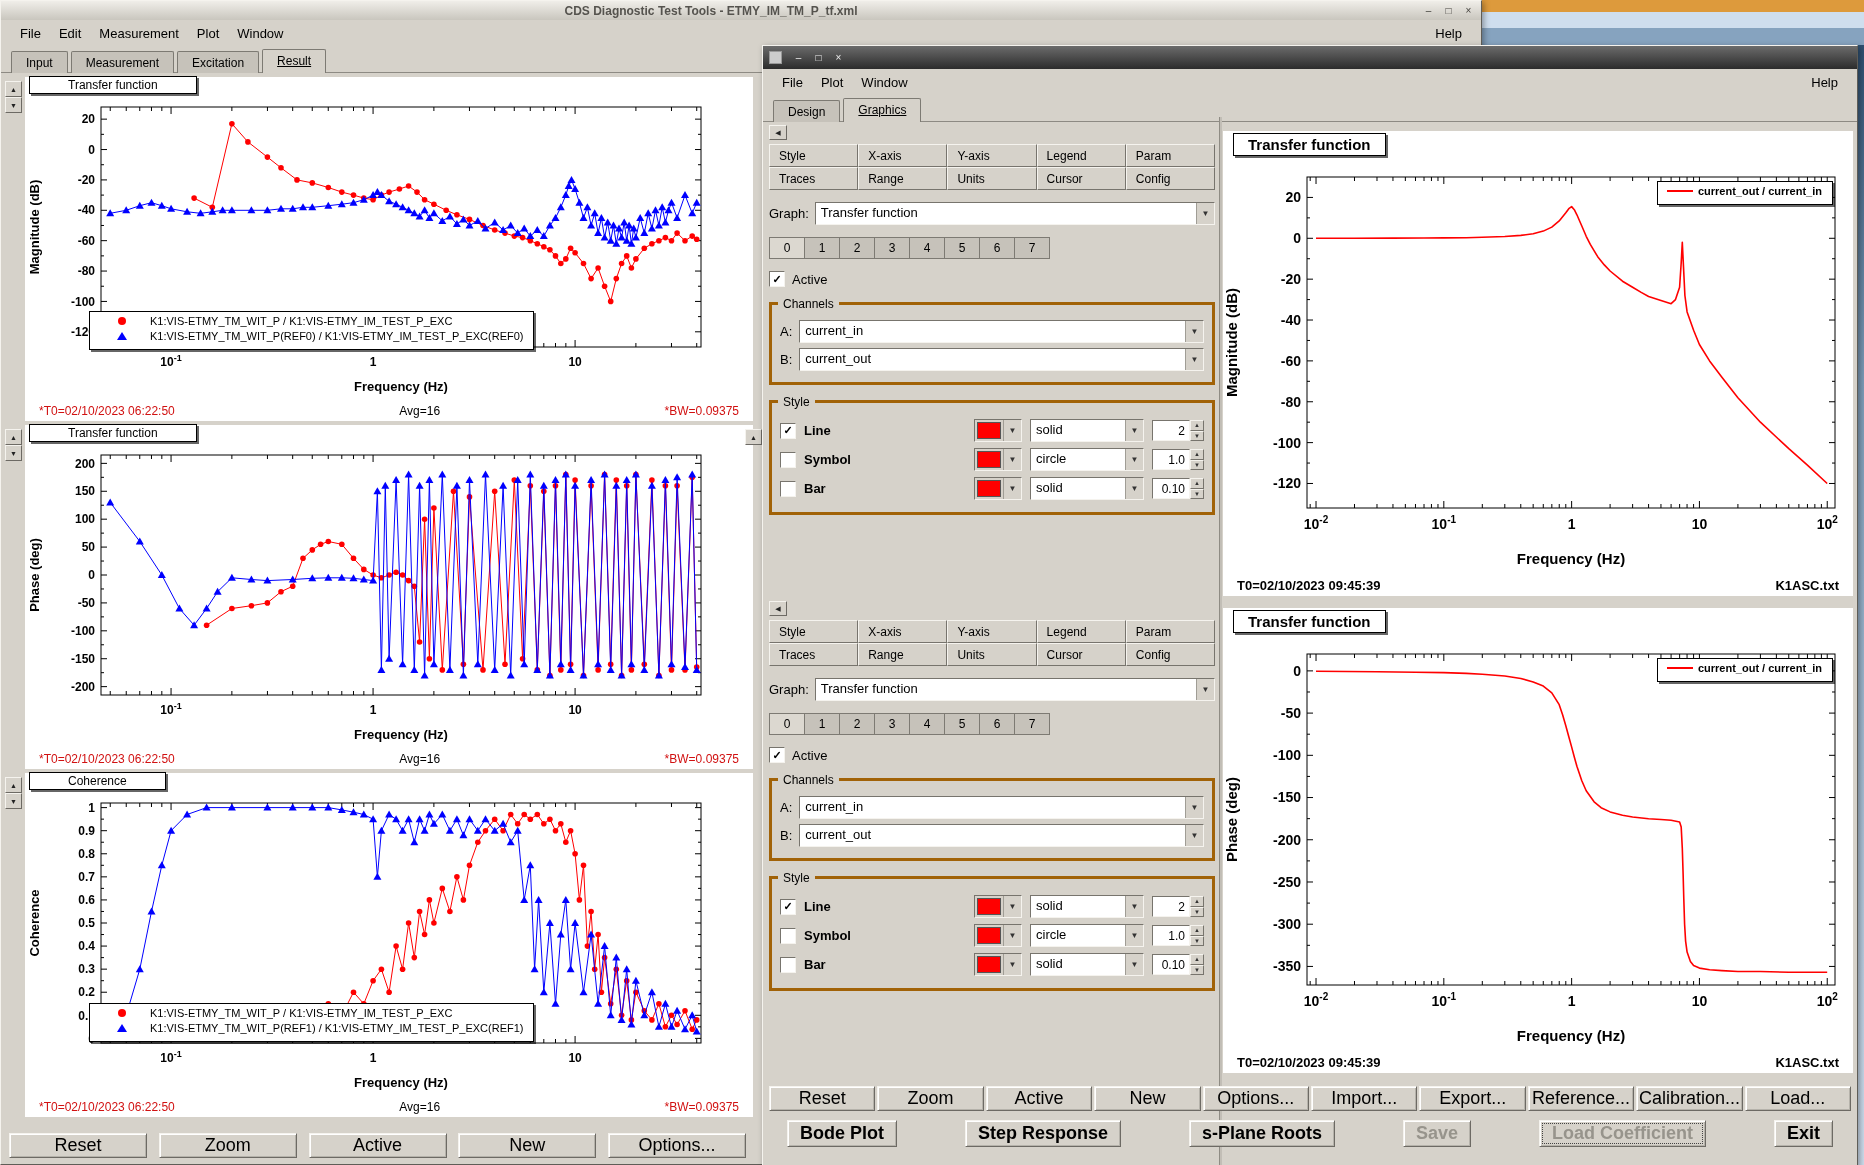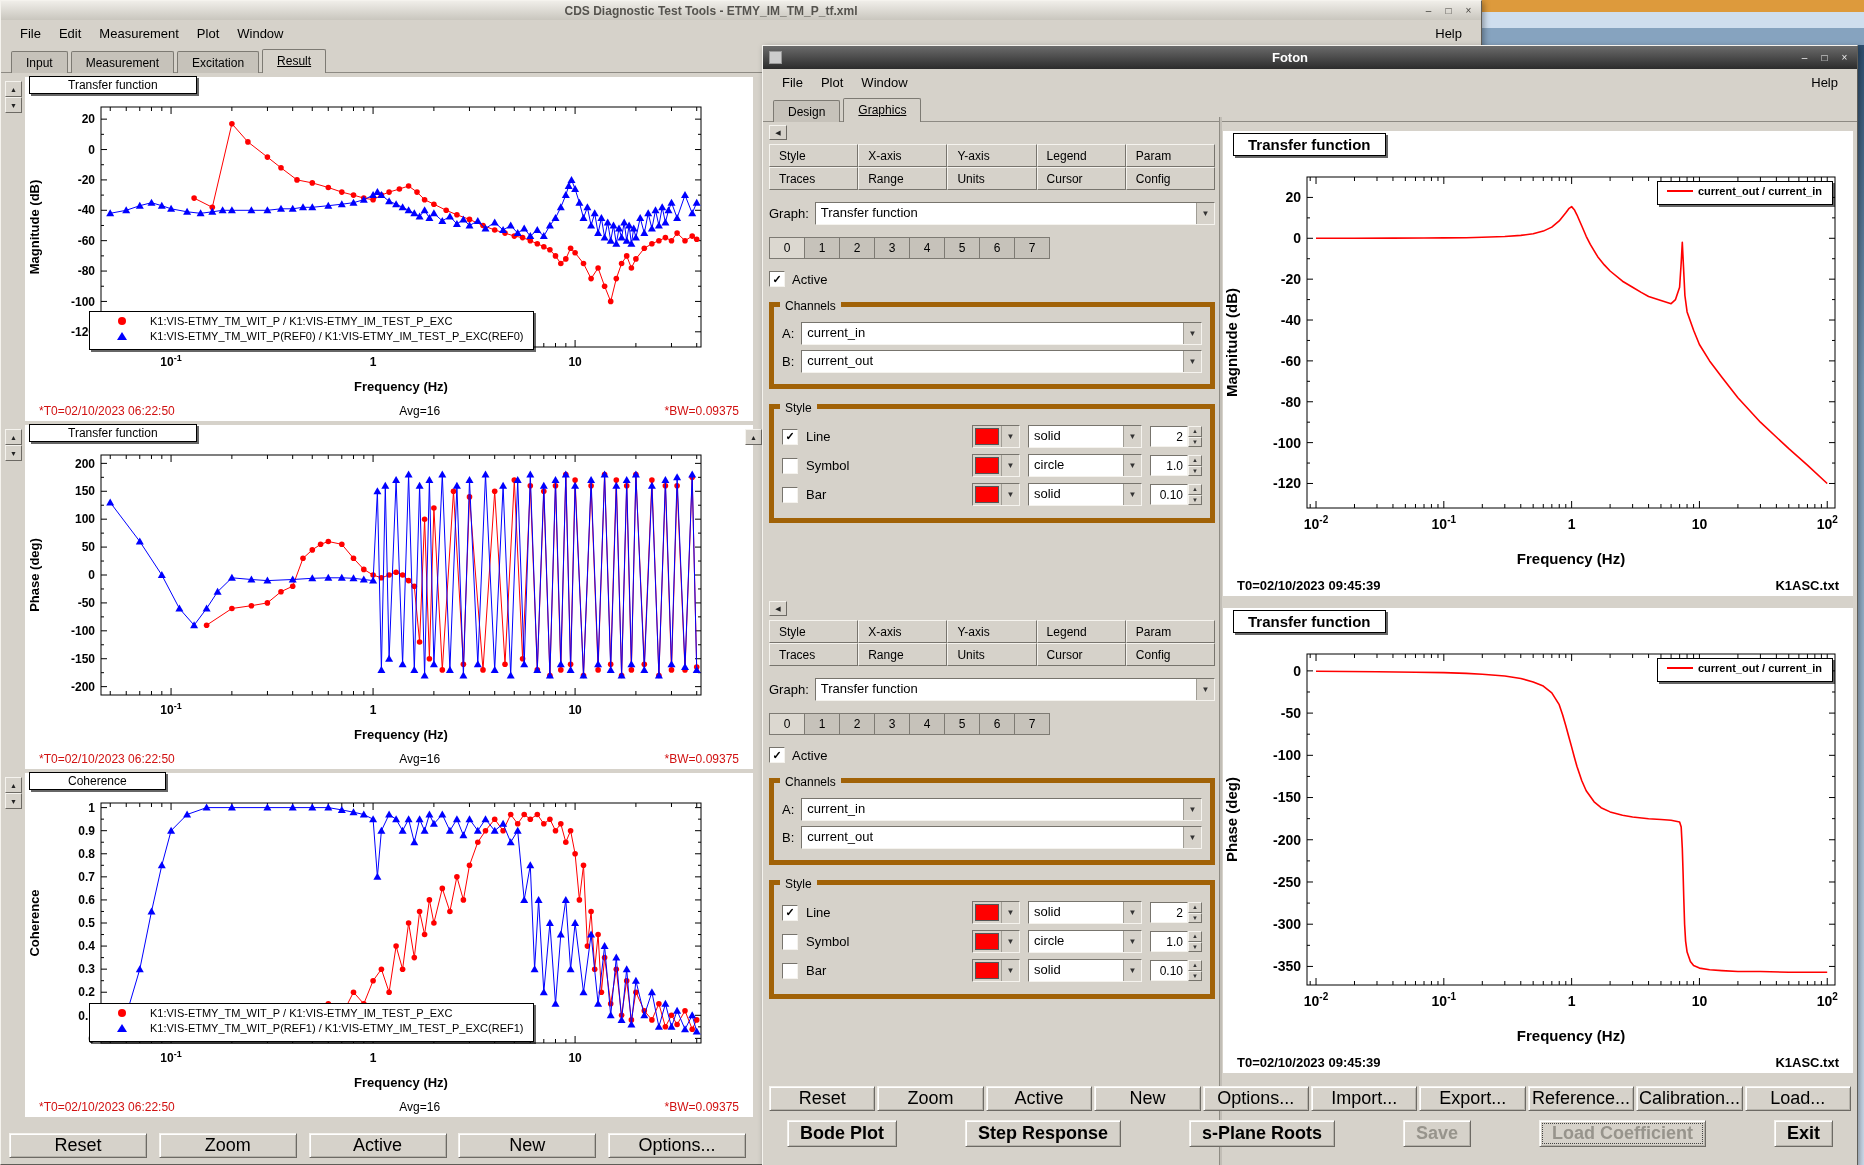--- a/index.html
+++ b/index.html
@@ -45,21 +45,21 @@
   .checkbox{width:14px;height:14px;background:#fff;flex:none;border:1px solid;
     border-color:#77746d #f5f3ee #f5f3ee #77746d;display:inline-flex;
     align-items:center;justify-content:center;font-size:11px;font-weight:bold;}
   .combo{display:flex;background:#fff;border:1px solid;height:21px;
     border-color:#77746d #f5f3ee #f5f3ee #77746d;align-items:stretch;}
   .combo-value{flex:1;font-size:13px;padding:2px 5px;white-space:nowrap;overflow:hidden;}
   .combo-btn{width:17px;background:#d6d2ca;border-left:1px solid #a09d95;
     display:flex;align-items:center;justify-content:center;font-size:8px;color:#333;}
   .grow{flex:1;}
   .lbl{font-size:13px;white-space:nowrap;}
-  .group{border:5px solid #a16207;margin-top:15px;padding:10px 8px 6px;position:relative;}
+  .group{border:3px solid #a16207;margin-top:15px;padding:10px 8px 6px;position:relative;}
   .group-title{position:absolute;top:-8px;left:6px;background:#d6d2ca;
     padding:0 5px;font-size:12px;}
   .spin{display:flex;height:21px;}
   .spin-val{width:32px;background:#fff;border:1px solid;
     border-color:#77746d #f5f3ee #f5f3ee #77746d;font-size:12px;
     display:flex;align-items:center;justify-content:flex-end;padding-right:4px;}
   .spin-btns{display:flex;flex-direction:column;width:14px;}
   .spin-btn{flex:1;display:flex;align-items:center;justify-content:center;
     font-size:6px;background:#d6d2ca;border:1px solid;
     border-color:#f5f3ee #77746d #77746d #f5f3ee;color:#333;}
@@ -72,21 +72,21 @@
     border-color:#f5f3ee #77746d #77746d #f5f3ee;display:flex;
     align-items:center;padding-left:9px;font-size:12px;white-space:nowrap;}
   .graph-row{display:flex;align-items:center;margin-top:12px;gap:6px;}
   .idx-row{display:flex;margin-top:12px;}
   .small-tab{width:34px;height:20px;display:flex;align-items:center;justify-content:center;
     background:#c6c2ba;border:1px solid #7d7a73;margin-right:-1px;font-size:12px;}
   .small-tab.active{background:#dcd8d0;}
   .active-row{display:flex;align-items:center;gap:7px;margin-top:12px;}
   .chan-row{display:flex;align-items:center;gap:7px;margin:5px 0;}
   .style-row{display:flex;align-items:center;gap:8px;margin:6px 0;}
-  .sr-label{width:52px;}
+  .sr-label{width:52px;font-weight:bold;}
   .colorcombo{width:46px;background:#d6d2ca;margin-left:auto;}
   .swatch{flex:1;margin:2px;border:1px solid #555;}
   .stylecombo{width:112px;}
   .vdiv{position:absolute;left:456px;top:0;bottom:0;width:2px;
     background:#c2beb6;border-left:1px solid #8f8c84;}
   
   .canvas{position:absolute;background:#fff;}
   svg{display:block;}
   svg text{font-family:"Liberation Sans","DejaVu Sans",sans-serif;}
   .pave-title{position:absolute;background:#fff;border:1px solid #000;
@@ -979,21 +979,20 @@
           <button class="push-btn">Active</button>
           <button class="push-btn">New</button>
           <button class="push-btn">Options...</button>
         </div>
     </div>
   </div>
 
   <div class="window" id="foton" style="left:762px;top:45px;width:1094px;height:1120px;z-index:3;">
     <div class="titlebar foton-titlebar">
       <span class="ftb-icon"></span>
-      <span class="title-text">Foton</span>
       <span class="win-btn">–</span>
       <span class="win-btn">□</span>
       <span class="win-btn">×</span>
     </div>
     <div class="menubar">
       <span class="menus">
           <span class="menu-item">File</span>
           <span class="menu-item">Plot</span>
           <span class="menu-item">Window</span>
         </span>

